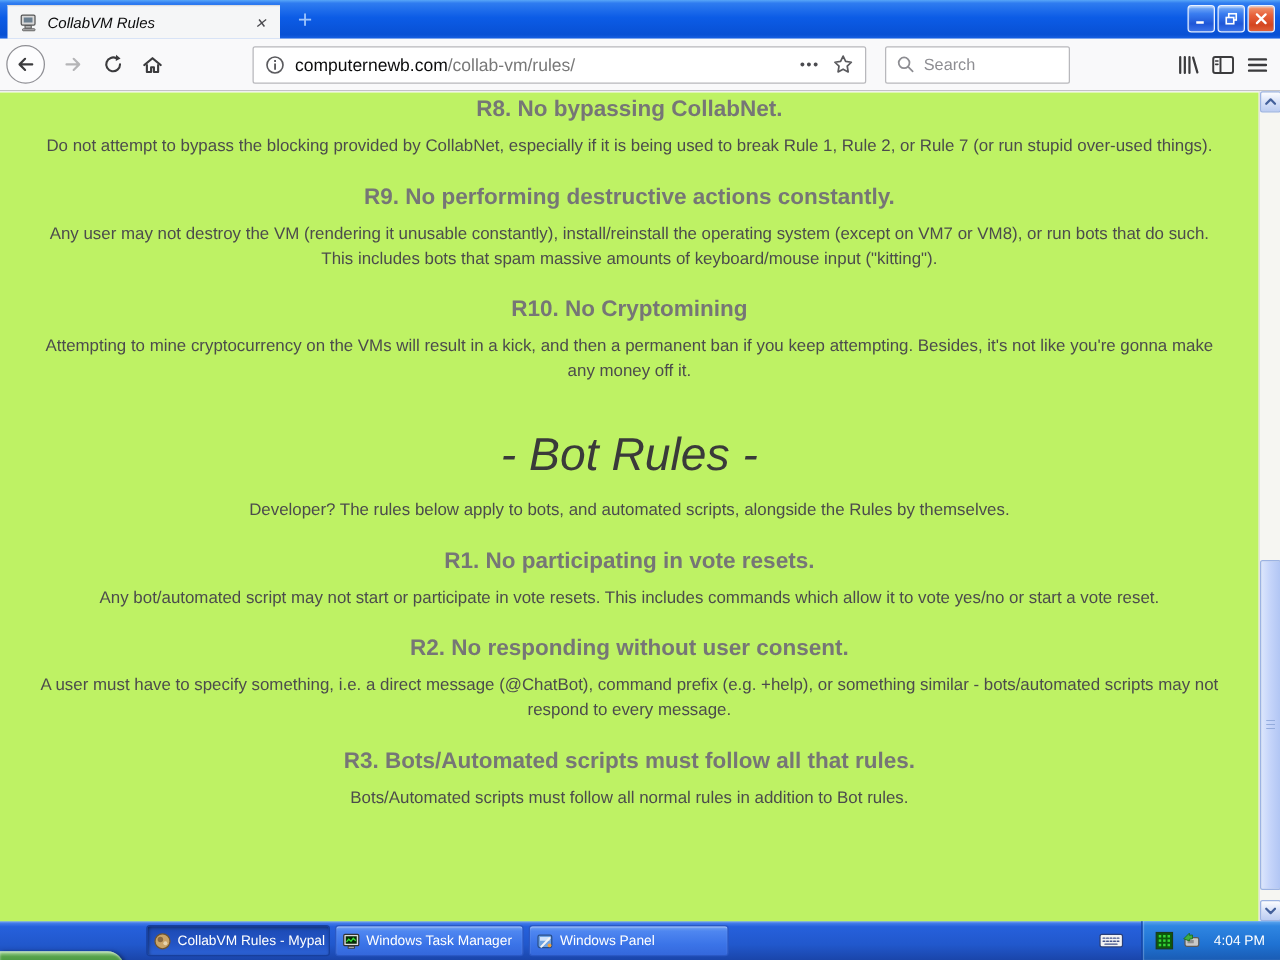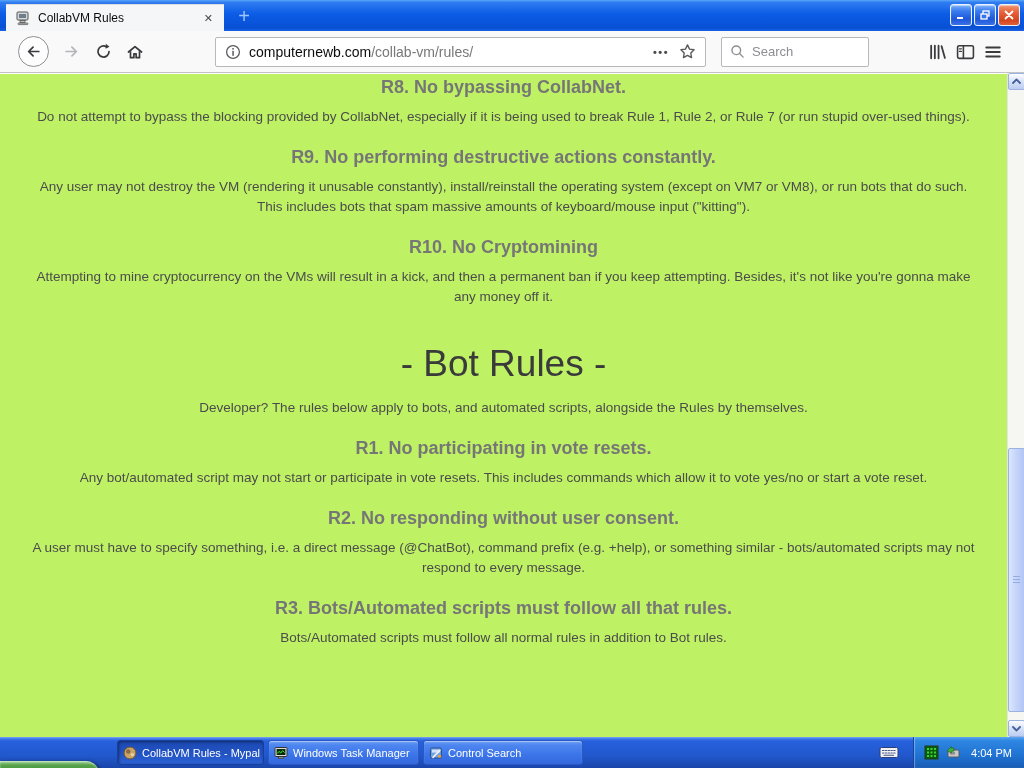--- a/index.html
+++ b/index.html
@@ -7,20 +7,21 @@
 
   
   .titlebar {
     position:absolute; top:0; left:0; width:1024px; height:31px;
     background:linear-gradient(180deg,#58a6f8 0%,#2f7cf0 8%,#0c5ce6 45%,#0850d4 90%,#1a62e4 100%);
   }
   .tab {
     position:absolute; left:6px; top:4px; width:218px; height:27px;
     background:#f5f6f7; display:flex; align-items:center; padding:0 6px 0 9px;
     border-top:1px solid #dcdcde;
+    font-style:italic;
   }
   .tab-title { font-size:12px; color:#0c0c0d; flex:1; margin-left:7px; white-space:nowrap; overflow:hidden; }
   .tab-close { font-size:11px; color:#4a4a4f; padding:2px 5px; cursor:default; }
   .newtab-btn {
     position:absolute; left:232px; top:6px; width:24px; height:23px;
     color:#9ec4fb; font-size:20px; line-height:21px; text-align:center; font-weight:400;
   }
   .win-controls { position:absolute; right:4px; top:4px; display:flex; gap:2px; }
   .win-btn {
     width:22px; height:22px; border-radius:3px; border:1px solid #eaf2ff;
@@ -29,21 +30,21 @@
     box-shadow:inset 0 1px 1px rgba(255,255,255,.5);
   }
   .win-btn.close {
     background:linear-gradient(180deg,#f09a72 0%,#e8623c 35%,#d4451f 75%,#e06038 100%);
   }
 
   
   .toolbar {
     position:absolute; top:31px; left:0; width:1024px; height:42px;
     background:#f9f9fa; border-bottom:1px solid #c3c3c6;
-    display:flex; align-items:center; padding:0 18px;
+    display:flex; align-items:center; padding:0 5px;
   }
   .nav-btn { display:flex; align-items:center; justify-content:center; }
   .back-circle {
     width:31px; height:31px; border-radius:50%; border:1px solid #8f8f94; background:#fdfdfe;
     display:flex; align-items:center; justify-content:center; margin-right:6px;
   }
   .tool-ic { width:26px; height:26px; display:flex; align-items:center; justify-content:center; margin:0 3px; }
   .urlbar {
     margin-left:64px; width:491px; height:30px; background:#fff;
     border:1px solid #b8b8bc; border-radius:2px; display:flex; align-items:center; padding:0 9px;
@@ -63,21 +64,21 @@
   .searchbar input::placeholder { color:#8d8d92; }
   .toolbar-right { margin-left:auto; display:flex; align-items:center; gap:9px; padding-right:4px; }
 
   
   .content {
     position:absolute; top:74px; left:0; width:1007px; height:664px;
     background:#bef264; overflow:hidden; text-align:center;
   }
   .content h2 { font-size:18px; line-height:22px; font-weight:700; color:#767676; margin:19px 0 9px; }
   .content h2.first { margin-top:2px; }
-  .content h1 { font-size:37px; line-height:41px; font-weight:400; color:#3a3a3a; margin:36px 0 14px; }
+  .content h1 { font-size:37px; line-height:41px; font-weight:400; color:#3a3a3a; margin:36px 0 14px;font-style:italic; }
   .content p { font-size:13.5px; line-height:20px; color:#4c4c4c; width:948px; margin:0 auto; }
 
   
   .scrollbar {
     position:absolute; top:73px; right:0; width:17px; height:664px;
     background:#f6f6f2; border-left:1px solid #e4e4e0;
   }
   .sb-btn {
     position:absolute; left:0; width:17px; height:17px; border-radius:2px;
     background:linear-gradient(180deg,#fdfdff 0%,#d8e2f8 50%,#bccdf2 100%);
@@ -318,21 +319,21 @@
 
   <div class="taskbtn" style="width:160px">
     <span>
       <svg width="14" height="14" viewBox="0 0 14 14">
         <rect x="1.4" y="2" width="11" height="10" rx="1.4" fill="#6fa2e0" stroke="#2a4f8a" stroke-width="1"></rect>
         <rect x="3" y="3.6" width="7.6" height="3" fill="#cfe2fa"></rect>
         <path d="M4 11.4 10.8 4.4" stroke="#f3f3f3" stroke-width="1.6" stroke-linecap="round"></path>
         <circle cx="10.6" cy="10.2" r="1.5" fill="#f0a23a"></circle>
       </svg>
     </span>
-    <span>Control Search</span>
+    <span>Windows Panel</span>
   </div>
 
   <div class="tb-spacer"></div>
 
   <div class="kbd-wrap">
     <svg width="20" height="13" viewBox="0 0 20 13">
       <rect x="1" y="1.5" width="18" height="10" rx="1.5" fill="#f2f2f2" stroke="#2a3f7a" stroke-width="1"></rect>
       <path d="M3.5 4.5h1.4M6.3 4.5h1.4M9.1 4.5h1.4M11.9 4.5h1.4M14.7 4.5h1.4M3.5 7h1.4M6.3 7h1.4M9.1 7h1.4M11.9 7h1.4M14.7 7h1.4M5 9.3h9.6" stroke="#44548c" stroke-width="1.1" stroke-linecap="round"></path>
     </svg>
   </div>

